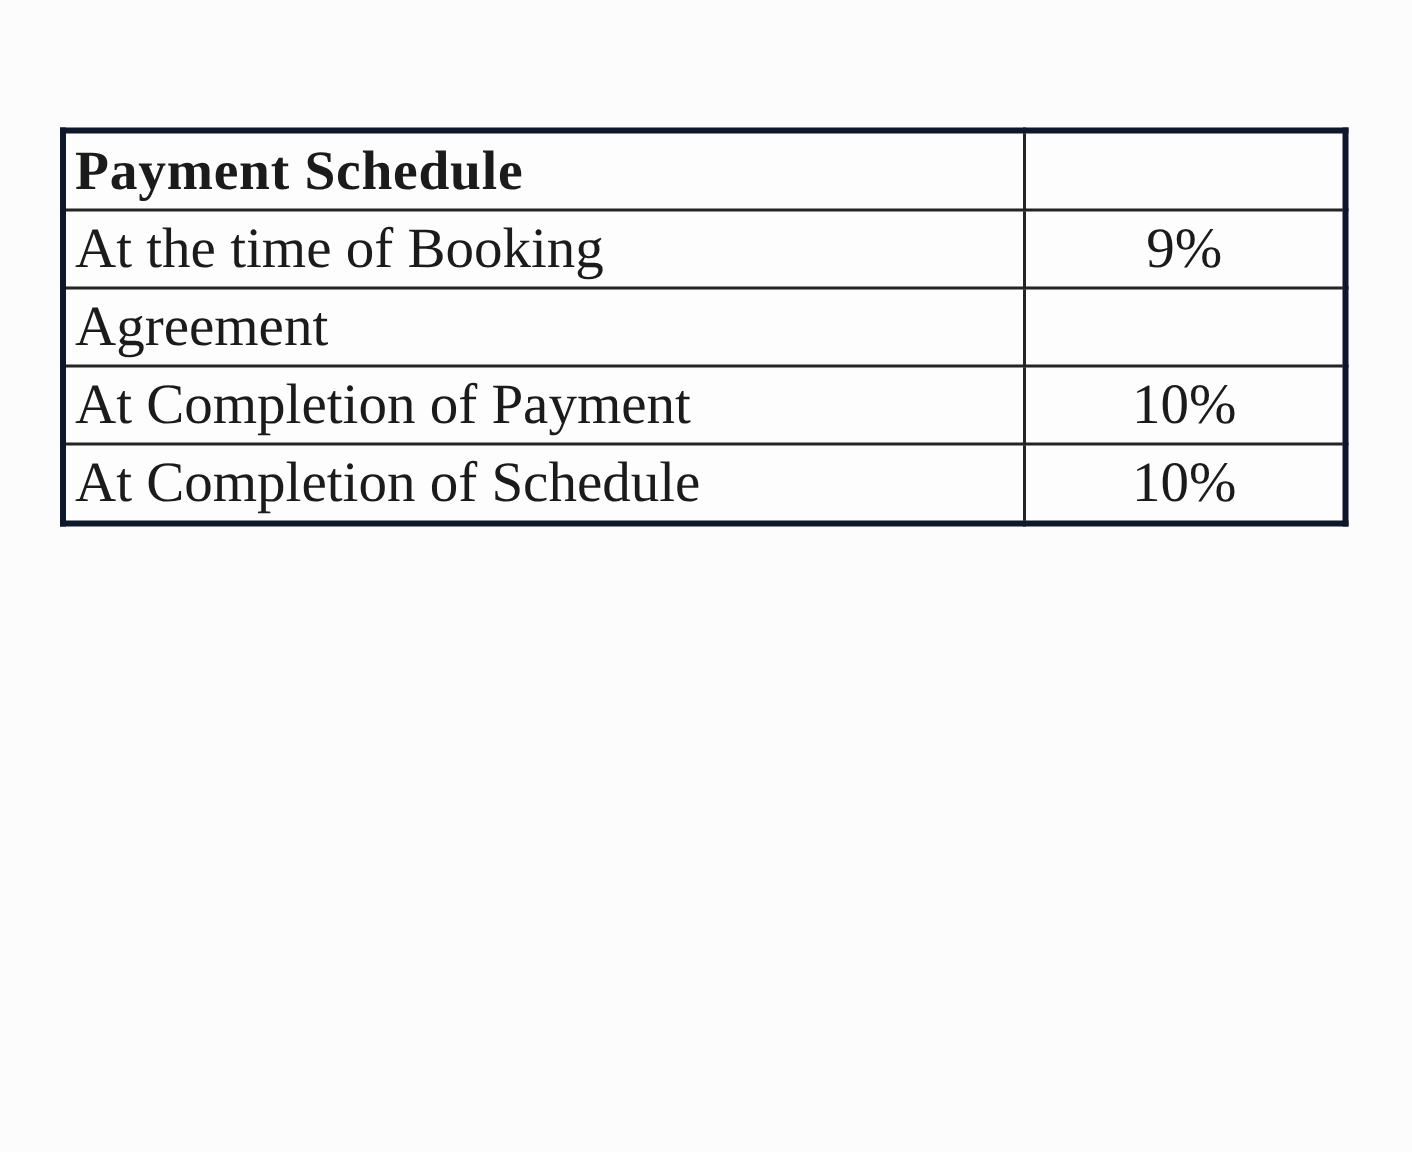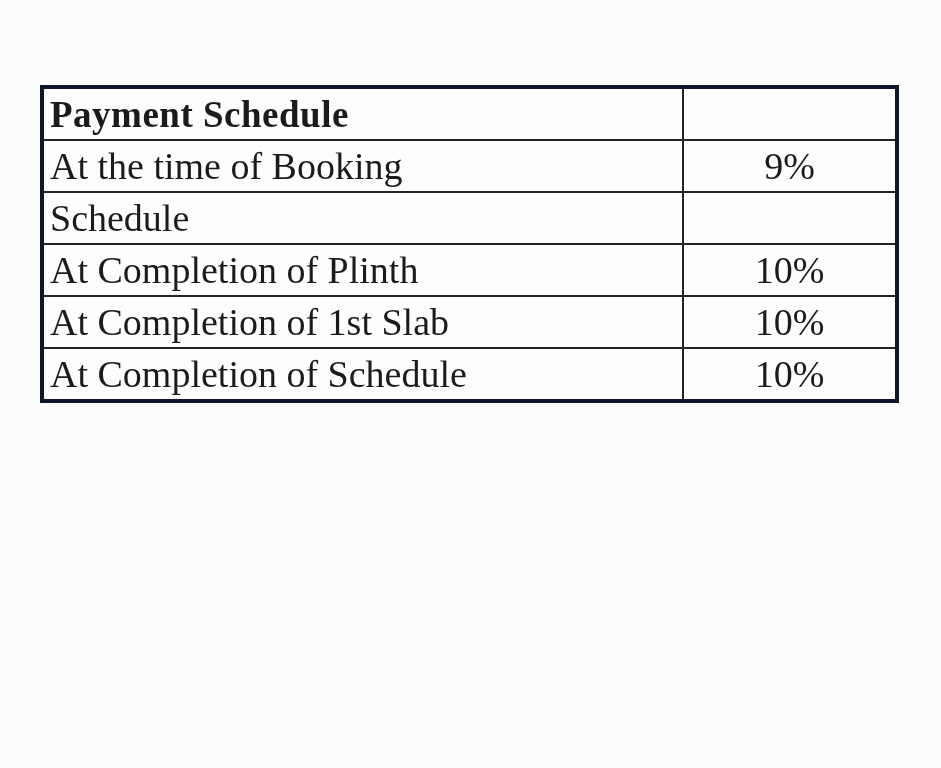--- a/index.html
+++ b/index.html
@@ -60,29 +60,25 @@
       <tr class="header-row">
         <td class="col-label">Payment Schedule</td>
         <td class="col-value"></td>
       </tr>
 
     <tr>
           <td class="col-label">At the time of Booking</td>
           <td class="col-value">9%</td>
         </tr>
         <tr>
-          <td class="col-label">Schedule</td>
+          <td class="col-label">Agreement</td>
           <td class="col-value"></td>
         </tr>
         <tr>
-          <td class="col-label">At Completion of Plinth</td>
-          <td class="col-value">10%</td>
-        </tr>
-        <tr>
-          <td class="col-label">At Completion of 1st Slab</td>
+          <td class="col-label">At Completion of Payment</td>
           <td class="col-value">10%</td>
         </tr>
         <tr>
           <td class="col-label">At Completion of Schedule</td>
           <td class="col-value">10%</td>
         </tr>
       </tbody>
   </table>
 </div>
 

